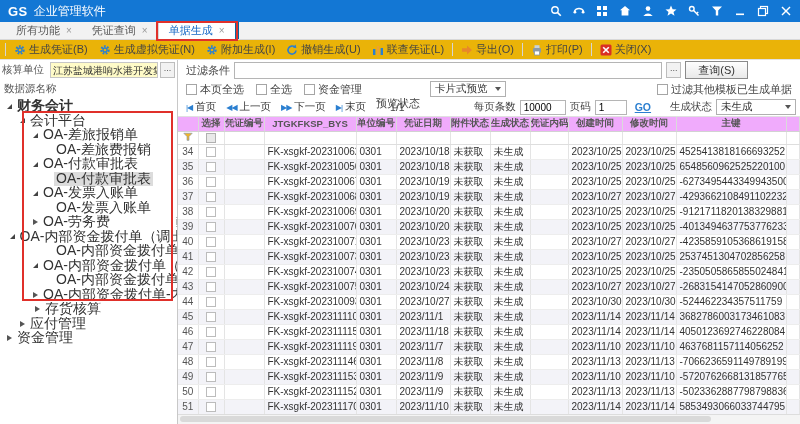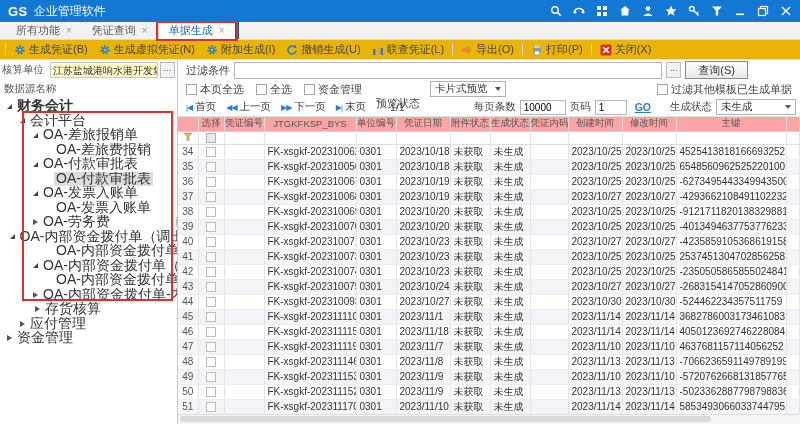--- a/index.html
+++ b/index.html
@@ -73,21 +73,21 @@
   .psize-group { margin-left:52px; display:inline-flex; align-items:center; gap:4px; }
   .pinput { height:15px; border:1px solid #b5b5b5; font-size:10px; padding:0 3px; outline:none; }
   .pinput.psize { width:46px; }
   .pinput.pno { width:32px; }
   .go { color:#2b7fd0; font-weight:bold; font-size:10.5px; text-decoration:underline; margin-left:4px; }
   .gen-group { margin-left:auto; display:inline-flex; align-items:center; gap:4px; margin-right:-4px; }
 
   
   .twrap { flex:1; overflow:hidden; }
   table { border-collapse:collapse; table-layout:fixed; width:100%; }
-  th { background:#fca5a5; font-weight:normal; color:#555; font-size:9.5px; border-right:1px solid #dadada; border-bottom:1px solid #d2d2d2; height:14px; overflow:hidden; white-space:nowrap; padding:0; }
+  th { background:#f0abfc; font-weight:bold; color:#555; font-size:9.5px; border-right:1px solid #dadada; border-bottom:1px solid #d2d2d2; height:14px; overflow:hidden; white-space:nowrap; padding:0; }
   td { font-size:10px; color:#333; border-right:1px solid #e4e4e4; border-bottom:1px solid #ededed; height:14px; padding:0 0 0 3px; overflow:hidden; white-space:nowrap; }
   tr.even td { background:#f3f3f8; }
   tr.filt td { height:13px; border-bottom:1px solid #dedede; }
   td.c { text-align:center; padding:0; }
   td.rn { color:#555; text-align:center; padding:0; }
   .rchk { display:inline-block; width:10px; height:10px; border:1px solid #bcbcbc; background:#fff; vertical-align:middle; }
   .rchk.dis { background:#e9e9e9; border-color:#b0b0b0; }
 
   .hscroll { height:10px; background:#f4f4f4; border-top:1px solid #ddd; padding:1px 2px; }
   .hthumb { height:6px; width:86%; background:#d9d9d9; border-radius:3px; }

